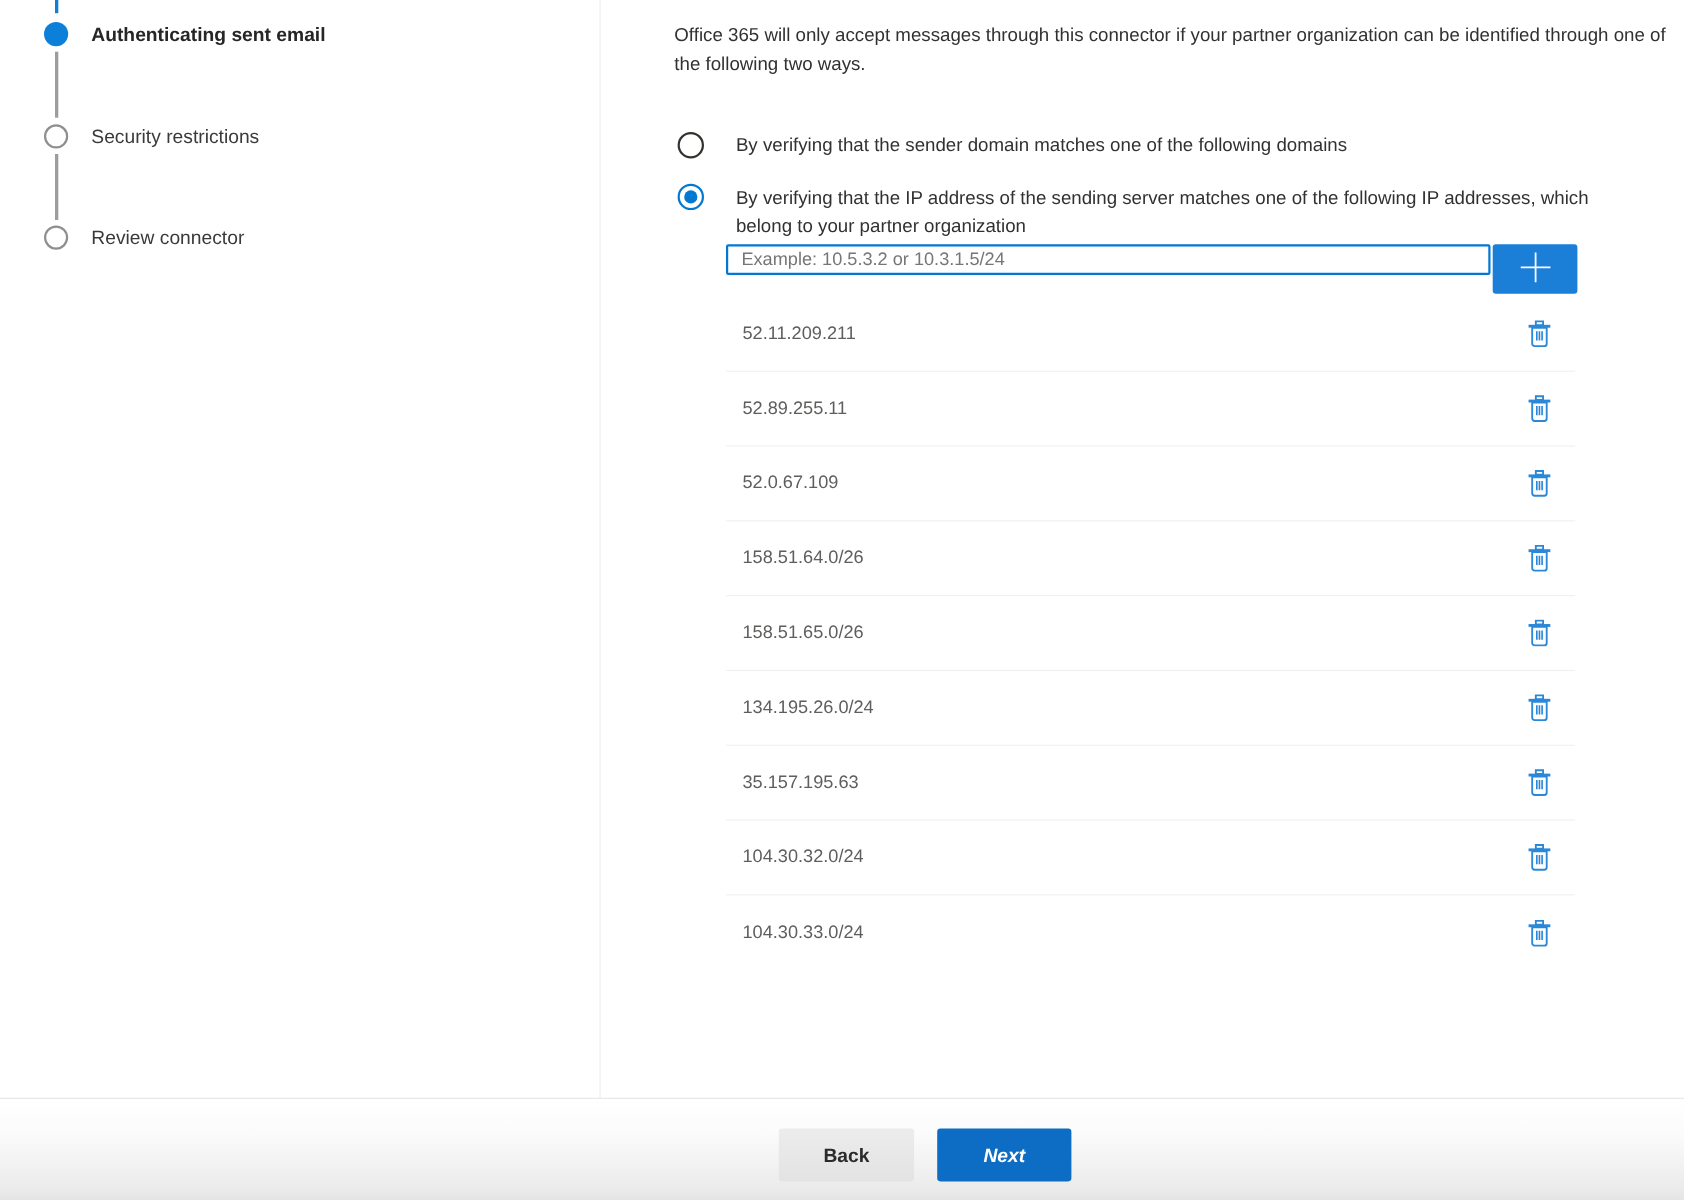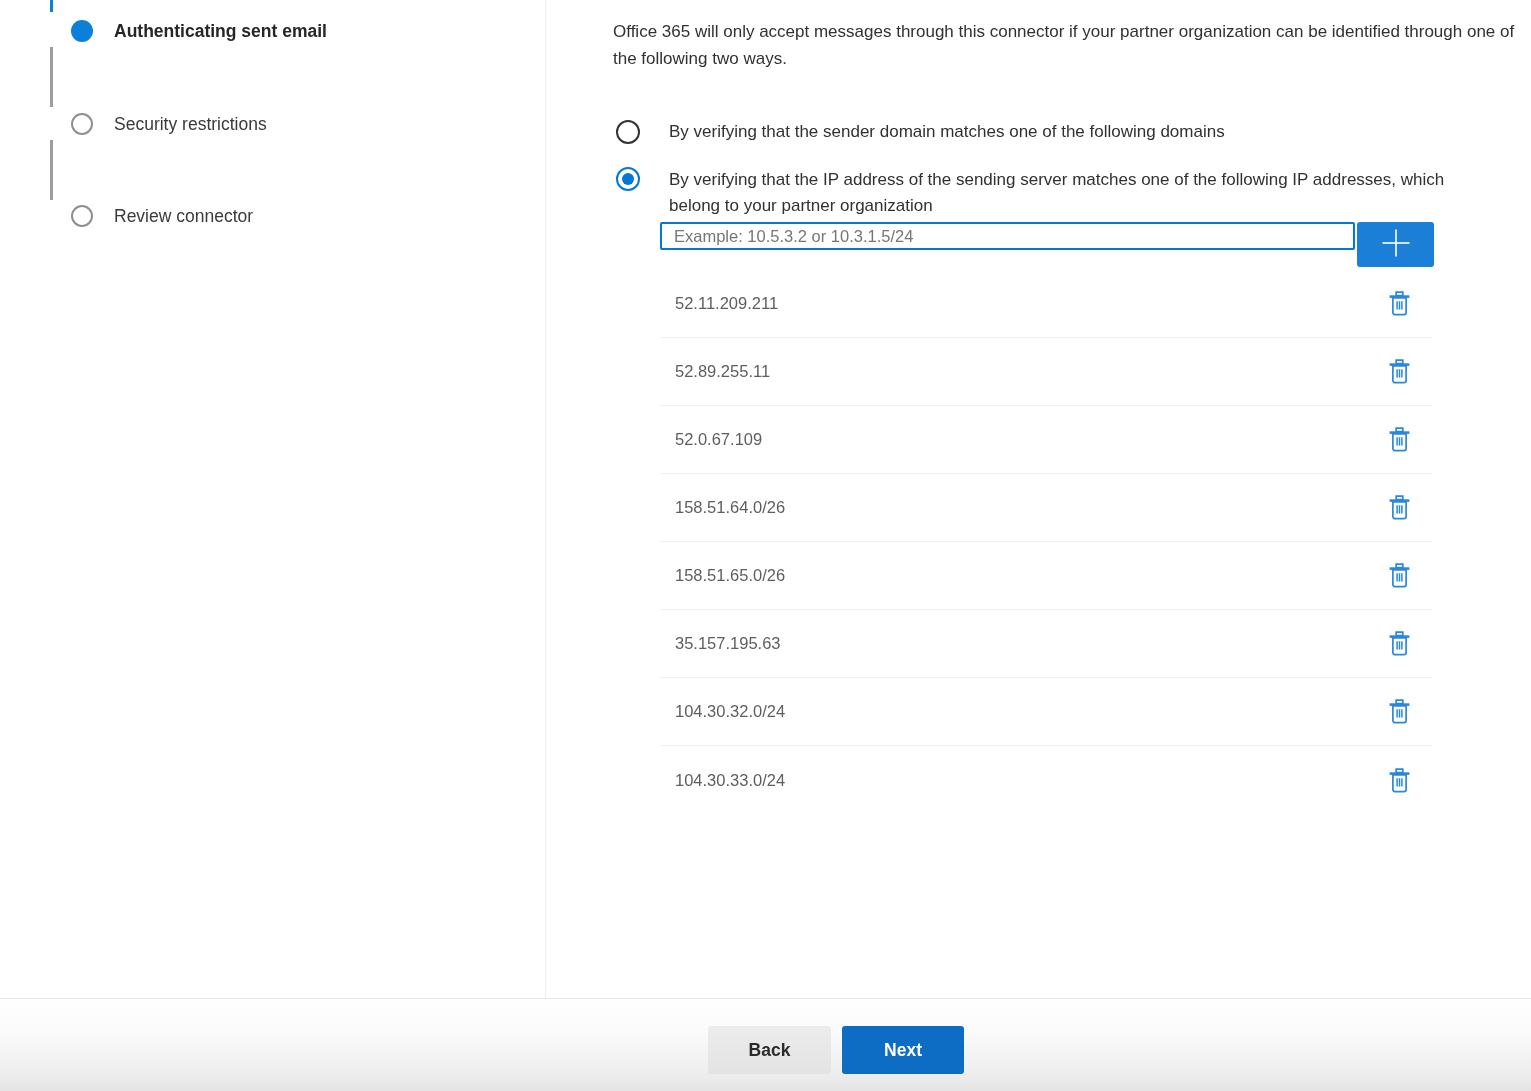--- a/index.html
+++ b/index.html
@@ -11,21 +11,21 @@
     color:#323130;
     overflow:hidden;
   }
 
   
   .v-divider { position:absolute; left:545px; top:0; width:1px; height:998px; background:#ededed; }
   .step-stub { position:absolute; left:50px; top:0; width:3px; height:12px; background:#0c7fd9; }
   .connector { position:absolute; left:50px; width:3px; background:#9d9d9d; }
   .conn-1 { top:47px; height:60px; }
   .conn-2 { top:140px; height:60px; }
-  .step-row { position:absolute; left:40px; display:flex; align-items:center; gap:21px;margin-left:31px; }
+  .step-row { position:absolute; left:40px; display:flex; align-items:center; gap:21px; }
   .step-row.s1 { top:20px; }
   .step-row.s2 { top:113px; }
   .step-row.s3 { top:205px; }
   .step-circle { width:22px; height:22px; border-radius:50%; flex:0 0 auto; }
   .step-circle.current  { background:#0c7fd9; }
   .step-circle.upcoming { background:#fff; border:2.5px solid #8f8f8f; }
   .step-label { font-size:17.5px; color:#3b3a39; white-space:nowrap; }
   .step-label.current { font-weight:700; color:#262626; }
 
   
@@ -65,27 +65,27 @@
   .ip-row:last-child { border-bottom:none; }
   .ip-text { font-size:16.5px; color:#605e5c; }
   .trash-btn { background:none; border:none; padding:2px; cursor:pointer; line-height:0; }
 
   
   .footer {
     position:absolute; left:0; top:998px; width:1531px; height:93px;
     border-top:1px solid #e6e6e6;
     background:linear-gradient(180deg,#ffffff 0%,#fbfbfb 35%,#ebebeb 88%,#e4e4e4 100%);
   }
-  .footer-buttons { display:flex; gap:11px; padding:27px 0 0 708px; }
+  .footer-buttons { display:flex; gap:21px; padding:27px 0 0 708px; }
   .btn {
     height:48px; border:none; border-radius:3px; cursor:pointer;
     font-family:inherit; font-size:17.5px; font-weight:600;
   }
   .btn-back { width:123px; background:linear-gradient(#ececec,#e3e3e3); color:#2b2b2b; }
-  .btn-next { width:122px; background:#0d6dc4; color:#ffffff; }
+  .btn-next { width:122px; background:#0d6dc4; color:#ffffff;font-style:italic; }
 </style>
 </head>
 <body>
 
 <div class="v-divider"></div>
 <div class="step-stub"></div>
 
 <div class="step-row s1">
   <div class="step-circle current"></div>
   <div class="step-label current">Authenticating sent email</div>
@@ -204,20 +204,35 @@
           <rect x="0.6" y="4.3" width="19.8" height="2.6" fill="#2b88d8"></rect>
           <path d="M3.9 6.9 h13.2 v14.6 a2.2 2.2 0 0 1 -2.2 2.2 h-8.8 a2.2 2.2 0 0 1 -2.2 -2.2 z" fill="none" stroke="#2b88d8" stroke-width="1.7"></path>
           <line x1="8.1" y1="10.2" x2="8.1" y2="18.6" stroke="#2b88d8" stroke-width="1.5"></line>
           <line x1="10.5" y1="10.2" x2="10.5" y2="18.6" stroke="#2b88d8" stroke-width="1.5"></line>
           <line x1="12.9" y1="10.2" x2="12.9" y2="18.6" stroke="#2b88d8" stroke-width="1.5"></line>
         </svg>
       </span>
     </button>
   </div>
 
+  <div class="ip-row">
+    <span class="ip-text">134.195.26.0/24</span>
+    <button class="trash-btn">
+      <span>
+        <svg width="21" height="25" viewBox="0 0 21 25">
+          <path d="M7.2 1.2 h6.6 v3.4 h-6.6 z" fill="none" stroke="#2b88d8" stroke-width="1.7"></path>
+          <rect x="0.6" y="4.3" width="19.8" height="2.6" fill="#2b88d8"></rect>
+          <path d="M3.9 6.9 h13.2 v14.6 a2.2 2.2 0 0 1 -2.2 2.2 h-8.8 a2.2 2.2 0 0 1 -2.2 -2.2 z" fill="none" stroke="#2b88d8" stroke-width="1.7"></path>
+          <line x1="8.1" y1="10.2" x2="8.1" y2="18.6" stroke="#2b88d8" stroke-width="1.5"></line>
+          <line x1="10.5" y1="10.2" x2="10.5" y2="18.6" stroke="#2b88d8" stroke-width="1.5"></line>
+          <line x1="12.9" y1="10.2" x2="12.9" y2="18.6" stroke="#2b88d8" stroke-width="1.5"></line>
+        </svg>
+      </span>
+    </button>
+  </div>
 
 
   <div class="ip-row">
     <span class="ip-text">35.157.195.63</span>
     <button class="trash-btn">
       <span>
         <svg width="21" height="25" viewBox="0 0 21 25">
           <path d="M7.2 1.2 h6.6 v3.4 h-6.6 z" fill="none" stroke="#2b88d8" stroke-width="1.7"></path>
           <rect x="0.6" y="4.3" width="19.8" height="2.6" fill="#2b88d8"></rect>
           <path d="M3.9 6.9 h13.2 v14.6 a2.2 2.2 0 0 1 -2.2 2.2 h-8.8 a2.2 2.2 0 0 1 -2.2 -2.2 z" fill="none" stroke="#2b88d8" stroke-width="1.7"></path>

